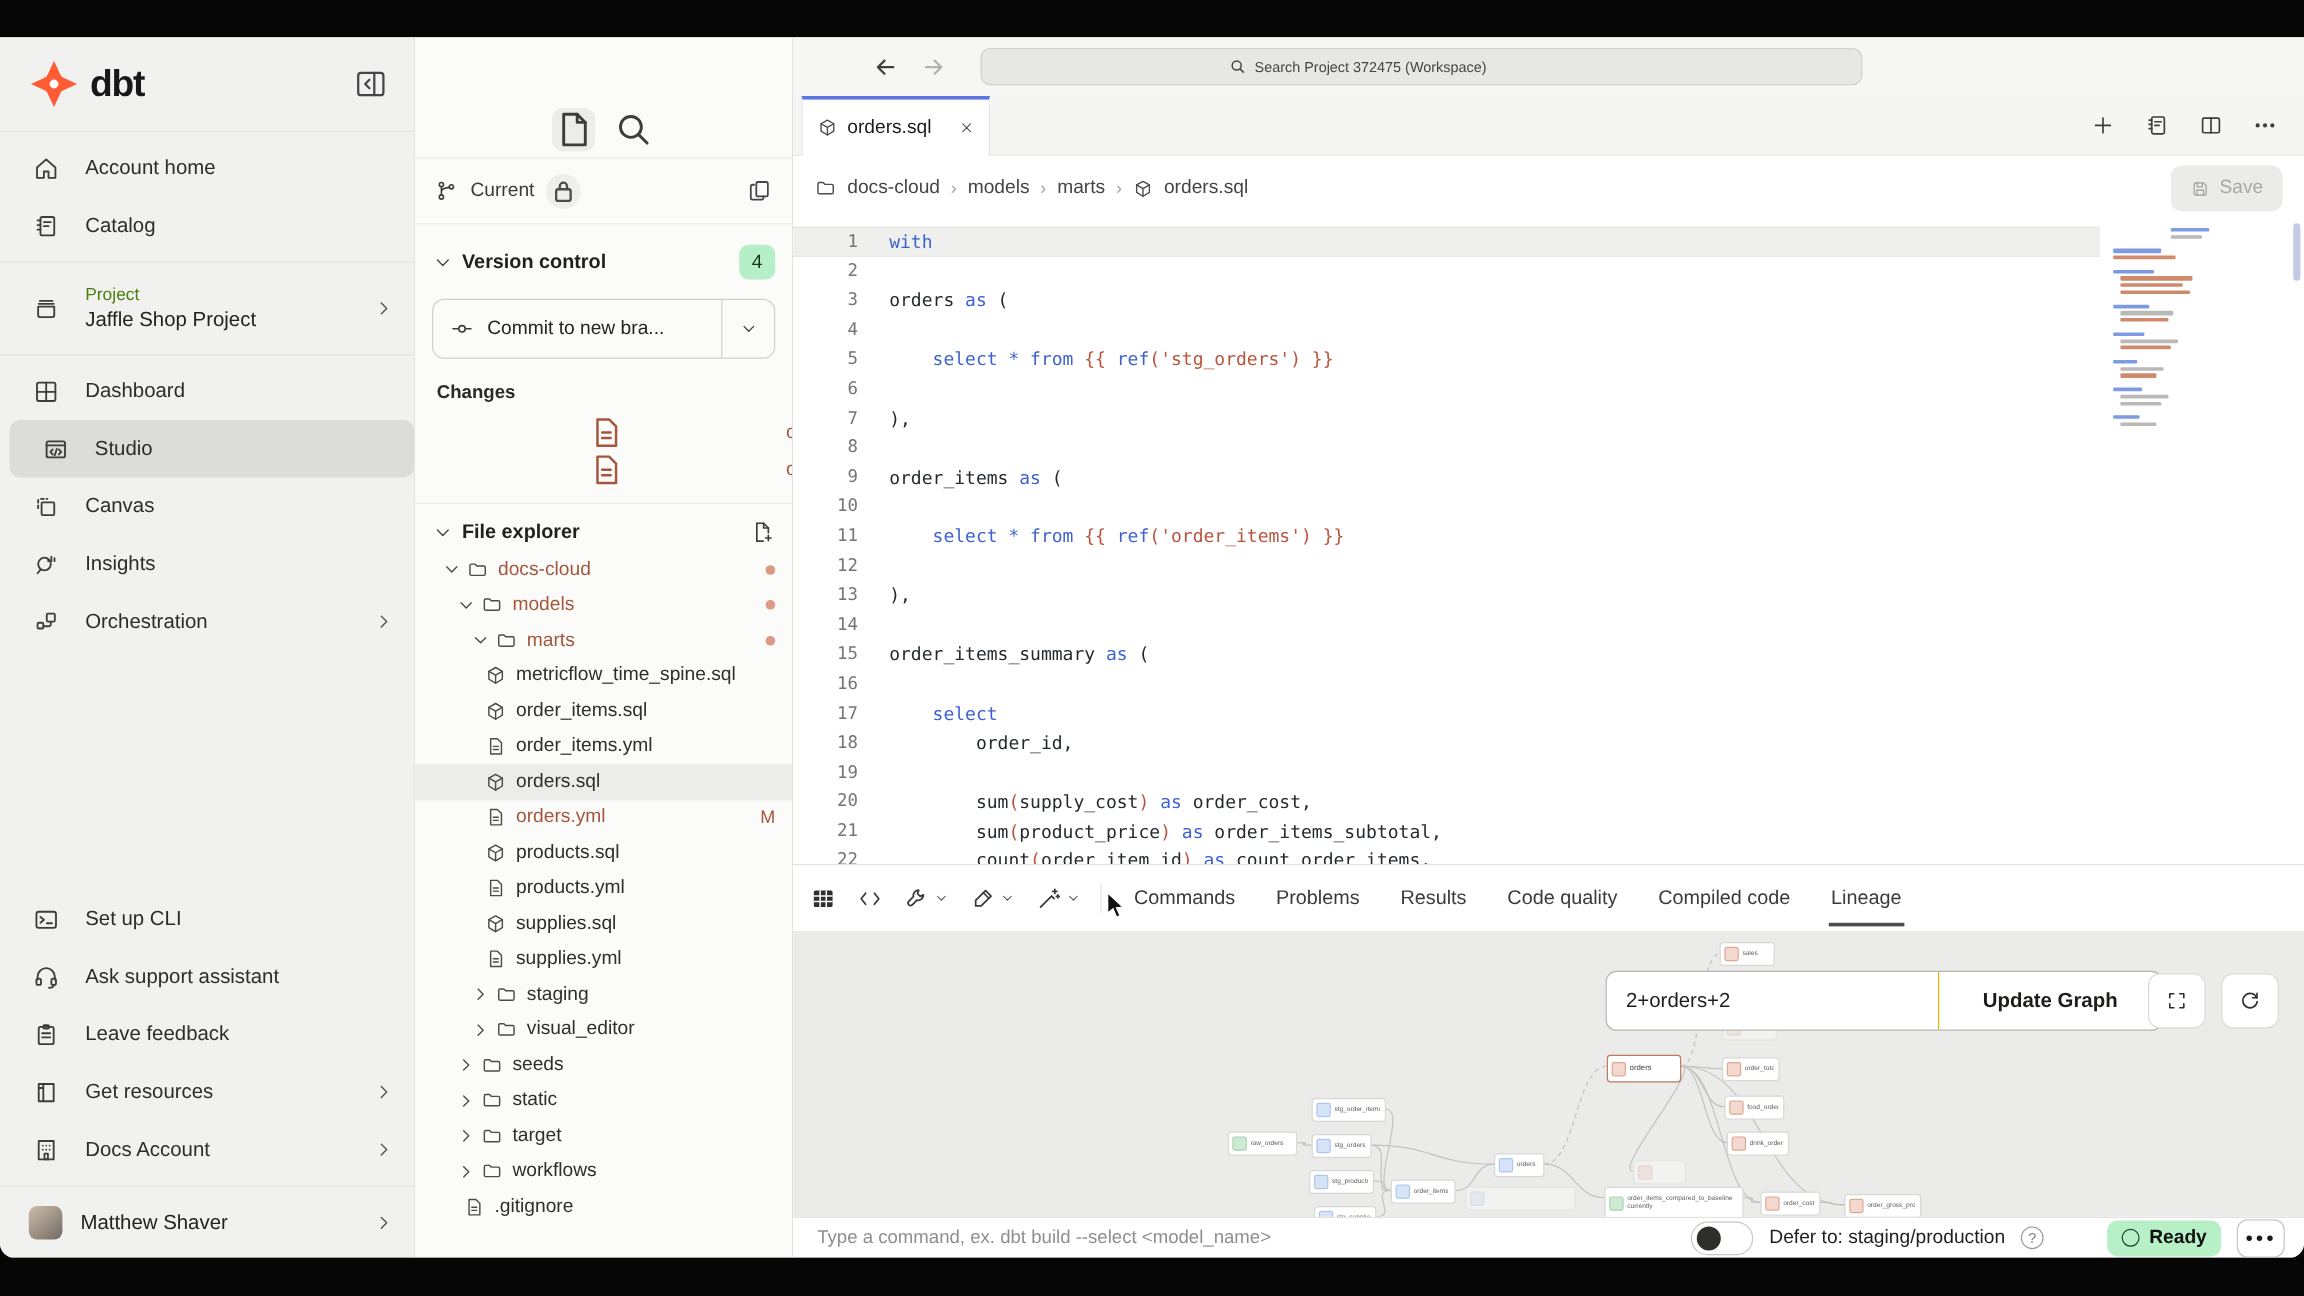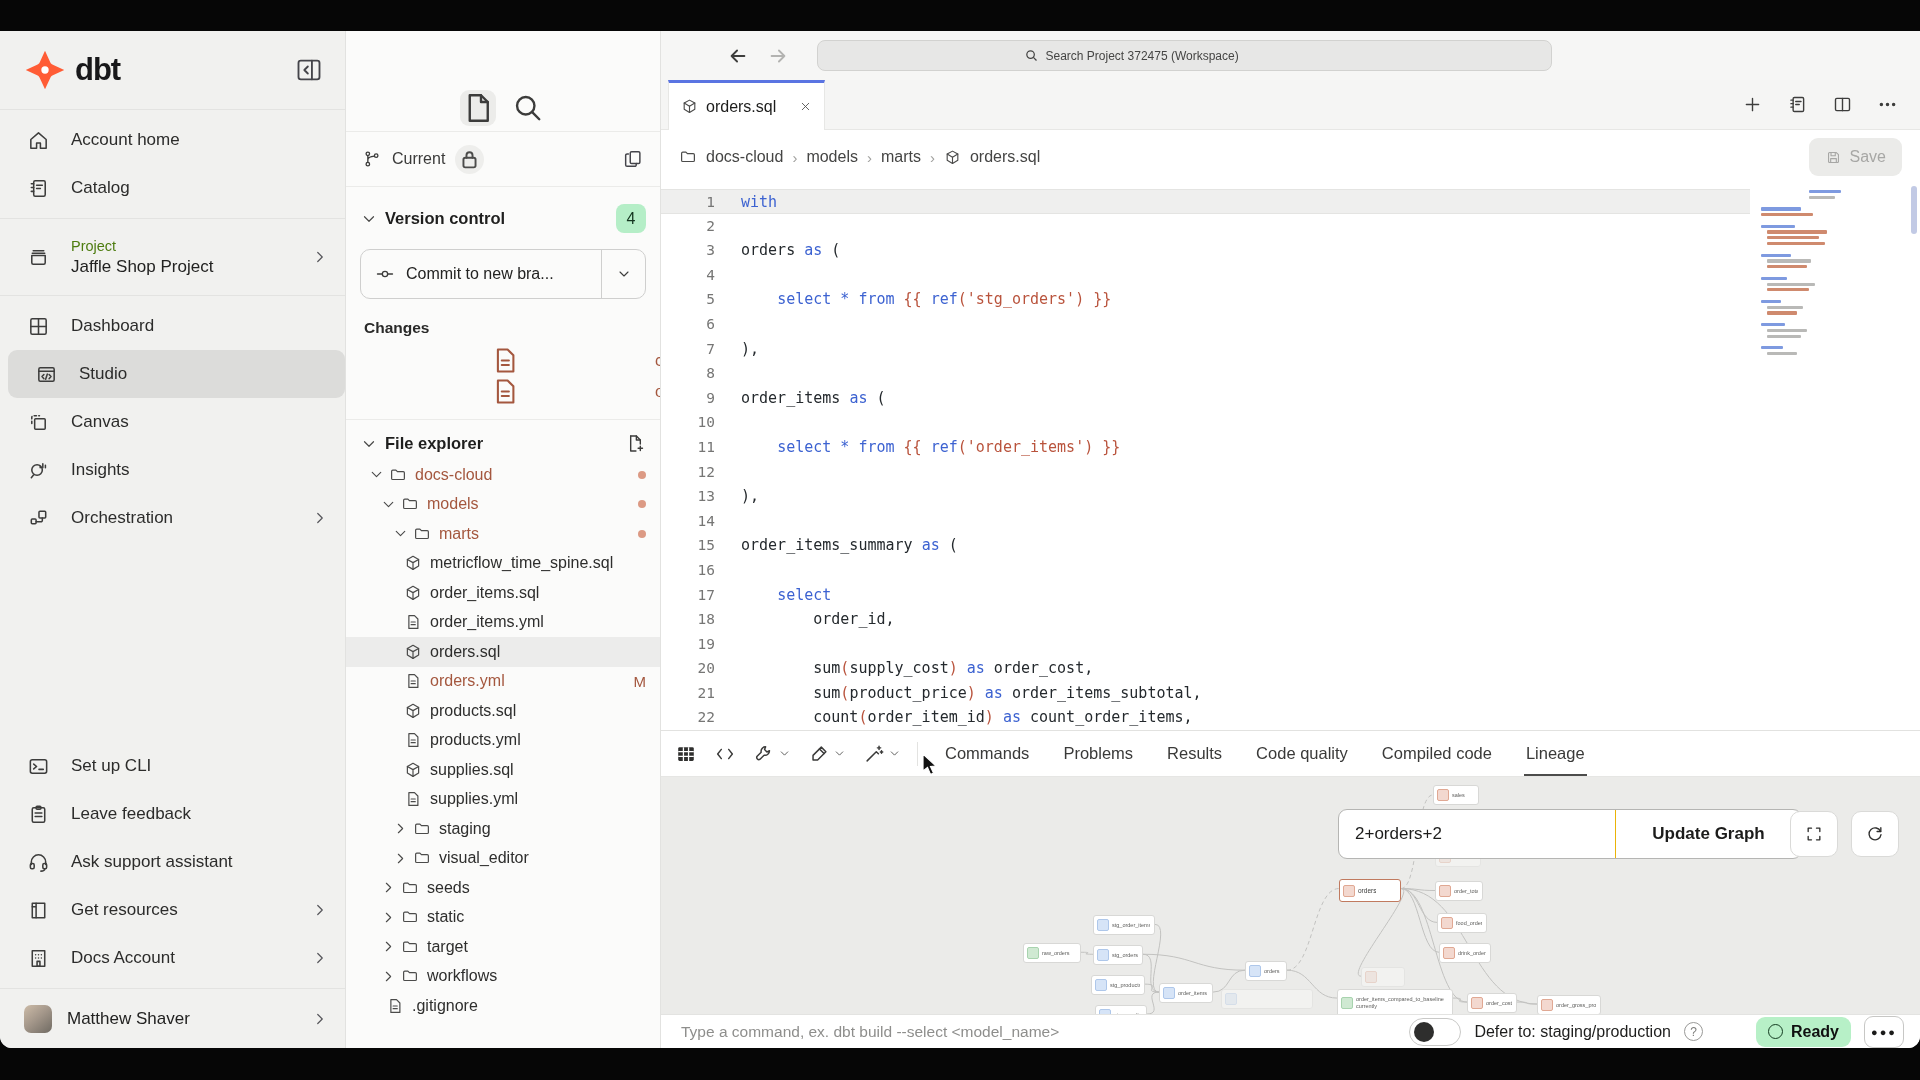--- a/index.html
+++ b/index.html
@@ -131,21 +131,21 @@
             font-size:14.5px; }
   .cl .cd { white-space:pre; color:#24292d; }
   .tk-k { color:#3c62d1; } .tk-o { color:#b9533c; } .tk-s { color:#b9533c; } .tk-p { color:#24292d; }
   #minimap { position:absolute; top:6px; right:69px; width:98px; height:176px; }
   .mm-row { height:3.2px; margin-bottom:2.6px; position:relative; }
   .mm-seg { position:absolute; top:0; height:100%; border-radius:1px; }
   #vscroll { position:absolute; top:2px; right:3px; width:6px; height:48px; background:#b7c1e0;
              border-radius:3px; opacity:.85; }
 
   
-  .panel-toolbar { height:46px; background:#fff; border-top:1px solid #e2e2e0; display:flex;
+  .panel-toolbar { height:56px; background:#fff; border-top:1px solid #e2e2e0; display:flex;
                    align-items:center; padding-left:14px; flex:none; position:relative; }
   .pt-ico { width:22px; height:22px; color:#2f2f2e; cursor:pointer; }
   .pt-group { display:flex; align-items:center; gap:3px; margin-left:17px; cursor:pointer; }
   .pt-group .pt-ico { color:#3a3a39; }
   .pt-chev { width:13px; height:13px; color:#4a4a49; }
   .pt-sep { height:24px; border-left:1px solid #e3e3e1; margin:0 10px 0 16px; }
   .ptab { font-size:16.5px; color:#3a3a39; margin:0 17px; cursor:pointer; height:46px;
           display:flex; align-items:center; position:relative; }
   .ptab.on { font-weight:400; }
   .ptab.on::after { content:""; position:absolute; left:-2px; right:-2px; bottom:0; height:3px;
@@ -323,37 +323,37 @@
               <svg viewBox="0 0 24 24" fill="none" stroke="currentColor" stroke-width="1.6" stroke-linecap="round" stroke-linejoin="round" style="width:100%;height:100%;display:block">
                 <rect x="3.5" y="5" width="17" height="14" rx="2"></rect>
                 <path d="M7 9.5 L10 12 L7 14.5 M12.5 15 H17"></path>
               </svg>
             </span>
             <span>Set up CLI</span>
           </div>
           <div class="side-item">
             <span class="s-ico">
               <svg viewBox="0 0 24 24" fill="none" stroke="currentColor" stroke-width="1.6" stroke-linecap="round" stroke-linejoin="round" style="width:100%;height:100%;display:block">
-                <rect x="5.5" y="5" width="13" height="15" rx="1.5"></rect>
-                <rect x="9.5" y="3.5" width="5" height="3" rx="1"></rect>
-                <path d="M8.5 10.5 H15.5 M8.5 14 H15.5"></path>
-              </svg>
-            </span>
-            <span>Leave feedback</span>
-          </div>
-          <div class="side-item">
-            <span class="s-ico">
-              <svg viewBox="0 0 24 24" fill="none" stroke="currentColor" stroke-width="1.6" stroke-linecap="round" stroke-linejoin="round" style="width:100%;height:100%;display:block">
                 <path d="M4.5 14 v-2.5 a7.5 7.5 0 0 1 15 0 V14"></path>
                 <rect x="3.5" y="13" width="4" height="5.5" rx="1.5"></rect>
                 <rect x="16.5" y="13" width="4" height="5.5" rx="1.5"></rect>
                 <path d="M18.5 18.5 q0 2.5 -4 2.5"></path>
               </svg>
             </span>
             <span>Ask support assistant</span>
+          </div>
+          <div class="side-item">
+            <span class="s-ico">
+              <svg viewBox="0 0 24 24" fill="none" stroke="currentColor" stroke-width="1.6" stroke-linecap="round" stroke-linejoin="round" style="width:100%;height:100%;display:block">
+                <rect x="5.5" y="5" width="13" height="15" rx="1.5"></rect>
+                <rect x="9.5" y="3.5" width="5" height="3" rx="1"></rect>
+                <path d="M8.5 10.5 H15.5 M8.5 14 H15.5"></path>
+              </svg>
+            </span>
+            <span>Leave feedback</span>
           </div>
           <div class="side-item">
             <span class="s-ico">
               <svg viewBox="0 0 24 24" fill="none" stroke="currentColor" stroke-width="1.6" stroke-linecap="round" stroke-linejoin="round" style="width:100%;height:100%;display:block">
                 <path d="M5.5 4.5 H18.5 V19.5 H5.5 Z"></path>
                 <path d="M9.5 4.5 V19.5 M5.5 8 H9.5"></path>
               </svg>
             </span>
             <span>Get resources</span>
             <span class="side-chev">

